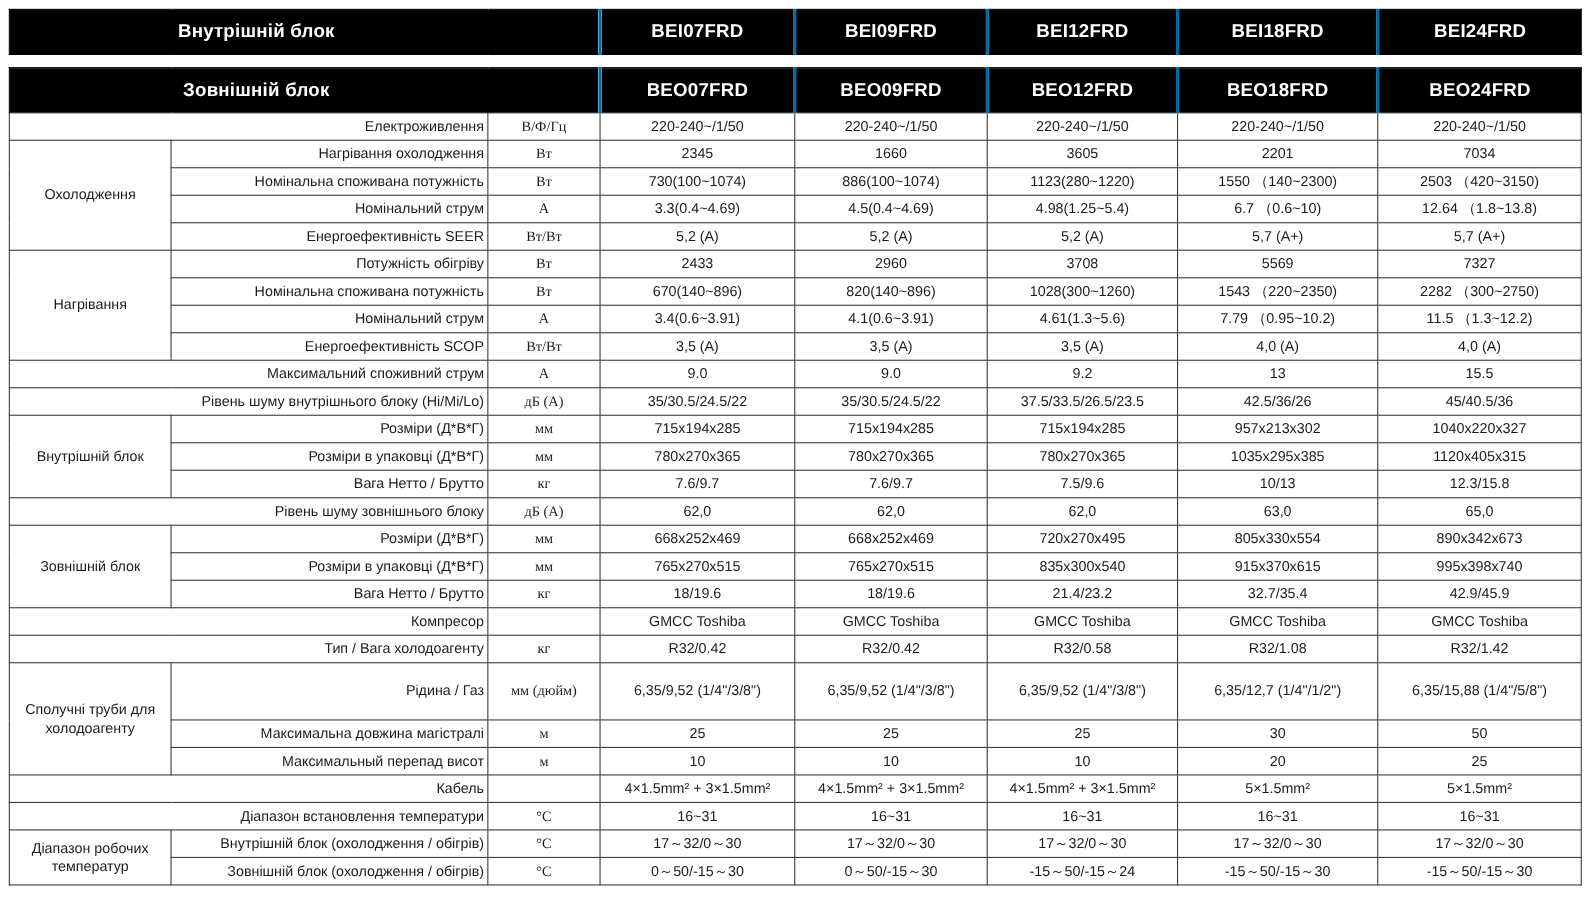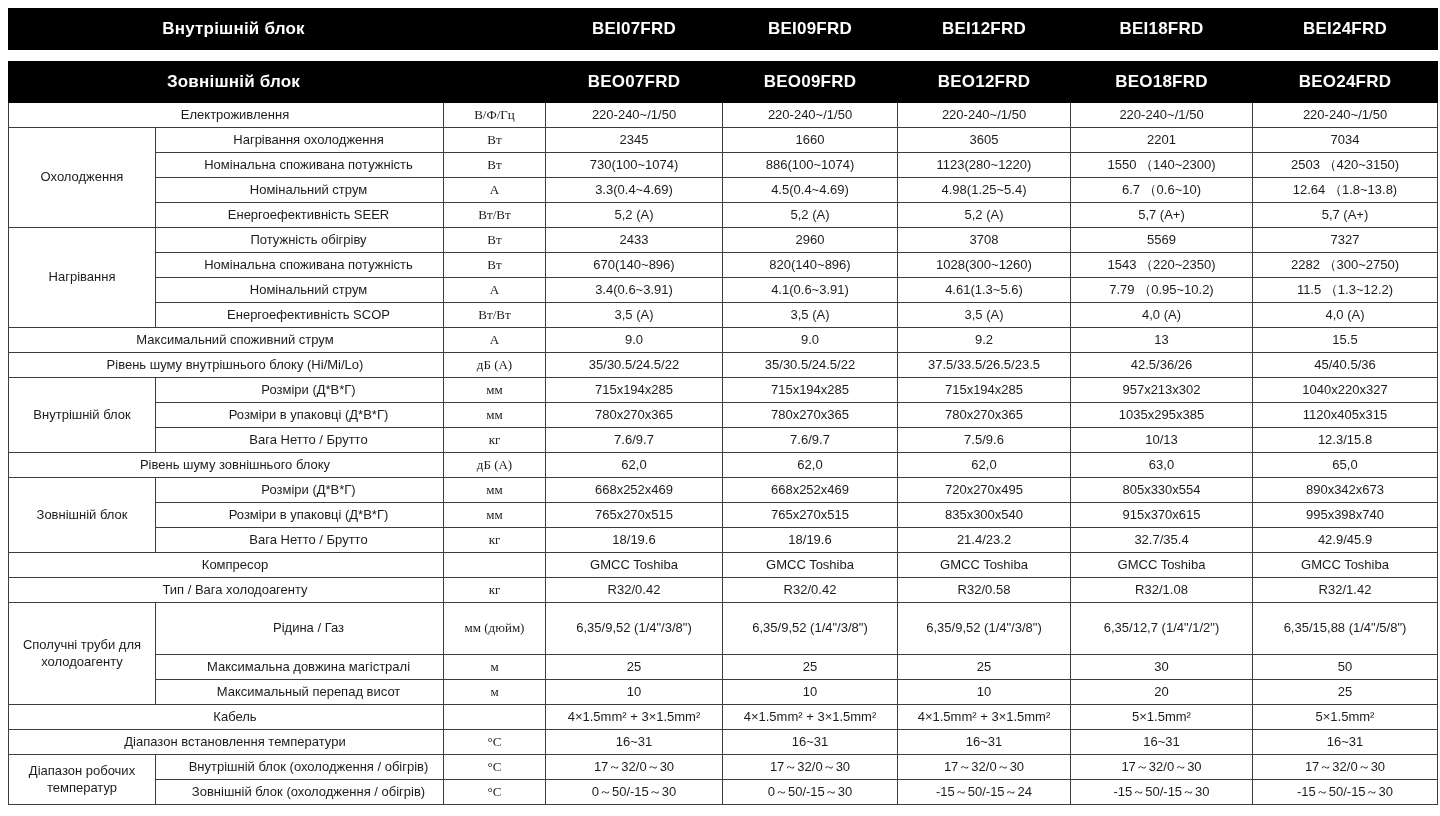--- a/index.html
+++ b/index.html
@@ -2,24 +2,24 @@
 <html><head>
 <meta charset="utf-8">
 <style>
   html,body{margin:0;padding:0;width:1440px;height:816px;background:#ffffff;overflow:hidden;}
   body{font-family:"Liberation Sans","DejaVu Sans",sans-serif;-webkit-font-smoothing:antialiased;}
   table{border-collapse:collapse;table-layout:fixed;margin:8px 0 16px 8px;width:1429px;}
   td{border:1px solid #3d3d3d;font-size:13px;color:#1c1c1c;text-align:center;vertical-align:middle;
      padding:0 3px;height:24px;overflow:hidden;white-space:nowrap;line-height:1.1;}
   tr.hdr td{background:#000000;color:#ffffff;font-weight:bold;font-size:17px;height:40px;
      border:1px solid #000000;letter-spacing:.2px;}
-  tr.hdr td + td{border-left:1px solid #0369a1;}
+  tr.hdr td + td{border-left:3px solid #0369a1;}
   tr.hdr td.title{padding-right:90px;}
   tr.spacer td{border:none;background:#ffffff;height:11px;}
-  td.lbl{text-align:center;padding-left:21px;}
+  td.lbl{text-align:right;padding-left:21px;}
   td.grp{text-align:center;white-space:normal;line-height:1.25;}
   td.unit{text-align:center;font-family:Liberation Serif, serif;}
   td.val{text-align:center;}
 </style>
 </head>
 <body>
 
 <table>
   <colgroup>
     <col style="width:147px">

